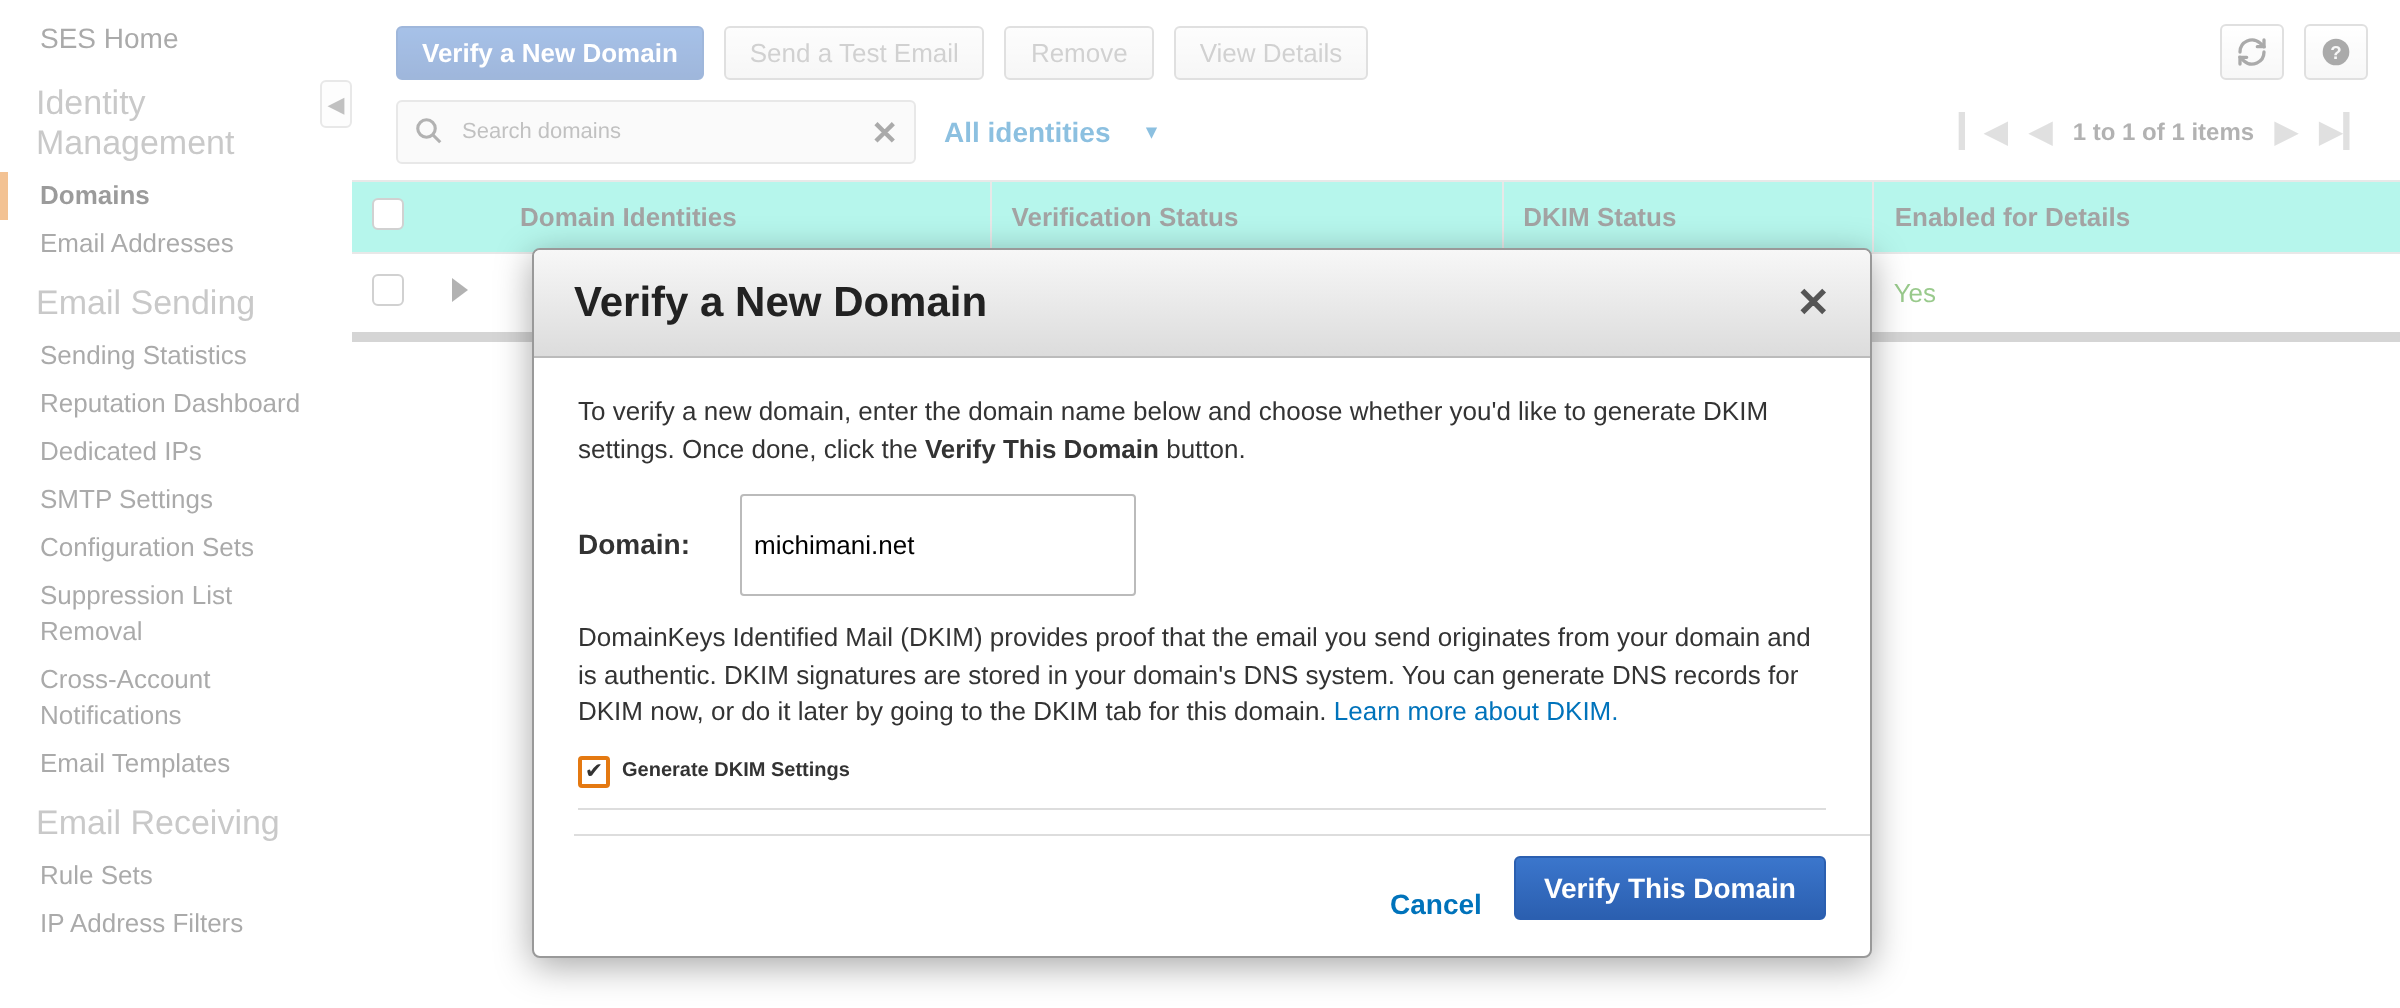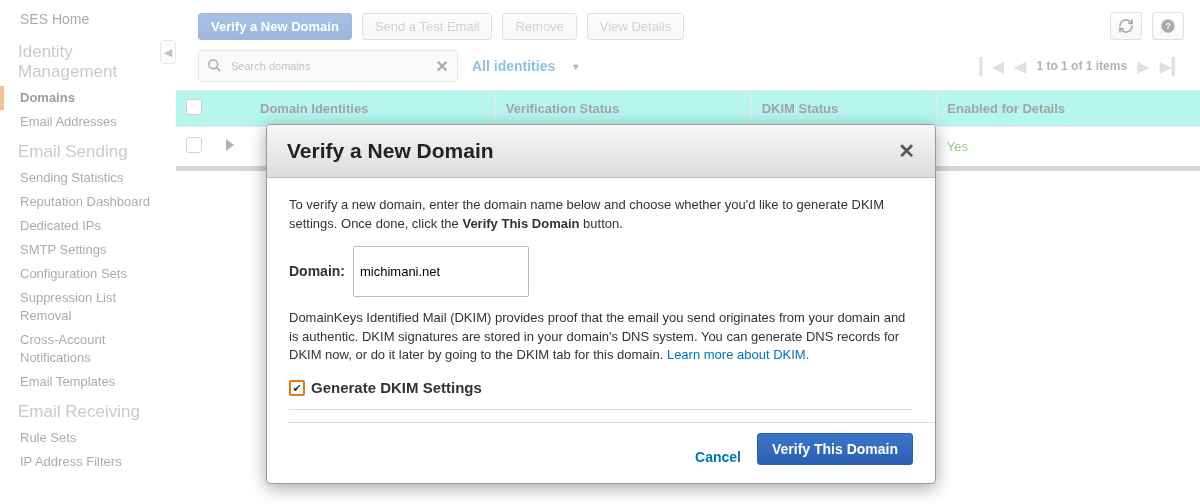--- a/index.html
+++ b/index.html
@@ -44,27 +44,27 @@
 
 .dim{position:absolute;inset:0;background:rgba(255,255,255,0.55);}
 
 
 .modal{position:absolute;left:266px;top:124px;width:670px;background:#fff;border:1px solid #999;border-radius:4px;box-shadow:0 4px 18px rgba(0,0,0,0.35);overflow:hidden;}
 .modal-head{background:linear-gradient(#f7f7f7,#dcdcdc);padding:14px 20px;border-bottom:1px solid #bbb;display:flex;align-items:center;}
 .modal-head h2{margin:0;font-size:21px;color:#222;}
 .modal-close{margin-left:auto;font-size:20px;color:#555;font-weight:bold;cursor:pointer;}
 .modal-body{padding:18px 22px 8px 22px;font-size:13px;color:#333;line-height:1.45;}
 .modal-body p{margin:0 0 12px 0;}
-.domain-row{display:flex;align-items:center;gap:8px;margin:6px 0 12px 0;}
+.domain-row{display:flex;align-items:center;gap:25px;margin:6px 0 12px 0;}
 .domain-row label{font-weight:bold;font-size:14px;}
-.domain-row input{border:1px solid #bbb;border-radius:2px;padding:17px 6px;font-size:13px;width:176px;}
+.domain-row input{border:1px solid #bbb;border-radius:2px;padding:17px 6px;font-size:13px;width:198px;}
 .learn-link{color:#0073bb;text-decoration:none;}
 .dkim-check{display:flex;align-items:center;gap:6px;margin:4px 0 10px 0;}
 .dkim-check .box{width:16px;height:16px;border:2px solid #e47911;border-radius:2px;background:#fff;display:flex;align-items:center;justify-content:center;font-size:11px;line-height:1;color:#333;}
-.dkim-check span.lbl{font-weight:bold;font-size:15px;}
+.dkim-check span.lbl{font-weight:bold;font-size:10px;}
 .modal-foot{padding:10px 22px 18px;border-top:1px solid #ddd;display:flex;justify-content:flex-end;align-items:flex-end;gap:16px;margin-top:4px;margin-left:20px;}
 .modal-foot .cancel{color:#0073bb;font-size:14px;font-weight:bold;cursor:pointer;}
 .modal-foot .verify{background:linear-gradient(#3b76cc,#2b5fb0);border:1px solid #2b5fb0;color:#fff;font-weight:bold;padding:7px 14px;border-radius:3px;font-size:14px;}
 .hr{border:none;border-top:1px solid #ddd;margin:4px 0 0 0;}
 </style>
 </head>
 <body>
 
 <div class="sidebar">
   <a class="side-item top">SES Home</a>

